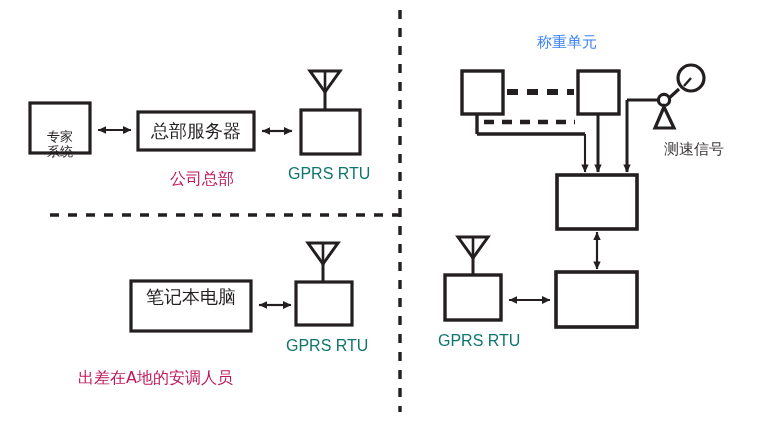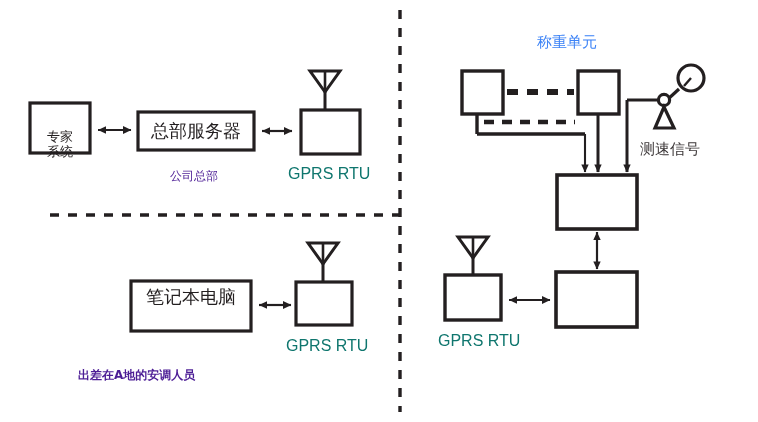--- a/index.html
+++ b/index.html
@@ -30,21 +30,21 @@
   .box-label{
     position:absolute;
     display:flex;
     align-items:center;
     justify-content:center;
     text-align:center;
     color:#231f20;
     line-height:1.18;
   }
   .cn{font-family:"DejaVu Sans","Liberation Sans",sans-serif;}
-  .cap{font-size:12px;color:#4c1d95;}
+  .cap{font-size:16px;color:#be185d;}
   .small-cap{font-size:15px;color:#3b3637;}
   .rtu-cap{font-size:16px;color:#0f766e;letter-spacing:0px;}
   .title-cap{font-size:15px;color:#3b82f6;}
 </style>
 </head>
 <body>
 
 <div id="canvas">
 
   <svg class="layer" viewBox="0 0 758 422">
@@ -161,22 +161,22 @@
   <div class="box-label cn" style="left:138px;top:112px;width:116px;height:38px;font-size:18px;text-align:center;">总部服务器</div>
 
   <div class="lbl cn cap" style="left:170px;top:170px;">公司总部</div>
 
   <div class="lbl rtu-cap" style="left:288px;top:165px;">GPRS RTU</div>
 
   <div class="box-label cn" style="left:131px;top:281px;width:120px;height:32px;font-size:18px;">笔记本电脑</div>
 
   <div class="lbl rtu-cap" style="left:286px;top:337px;">GPRS RTU</div>
 
-  <div class="lbl cn cap" style="left:78px;top:369px;font-weight:bold;">出差在A地的安调人员</div>
+  <div class="lbl cn cap" style="left:78px;top:369px;">出差在A地的安调人员</div>
 
   <div class="lbl cn title-cap" style="left:537px;top:34px;">称重单元</div>
 
-  <div class="lbl cn small-cap" style="left:640px;top:141px;text-align:center;">测速信号</div>
+  <div class="lbl cn small-cap" style="left:664px;top:141px;text-align:center;">测速信号</div>
 
   <div class="lbl rtu-cap" style="left:438px;top:332px;">GPRS RTU</div>
 
 
 </div>
 
 </body></html>

